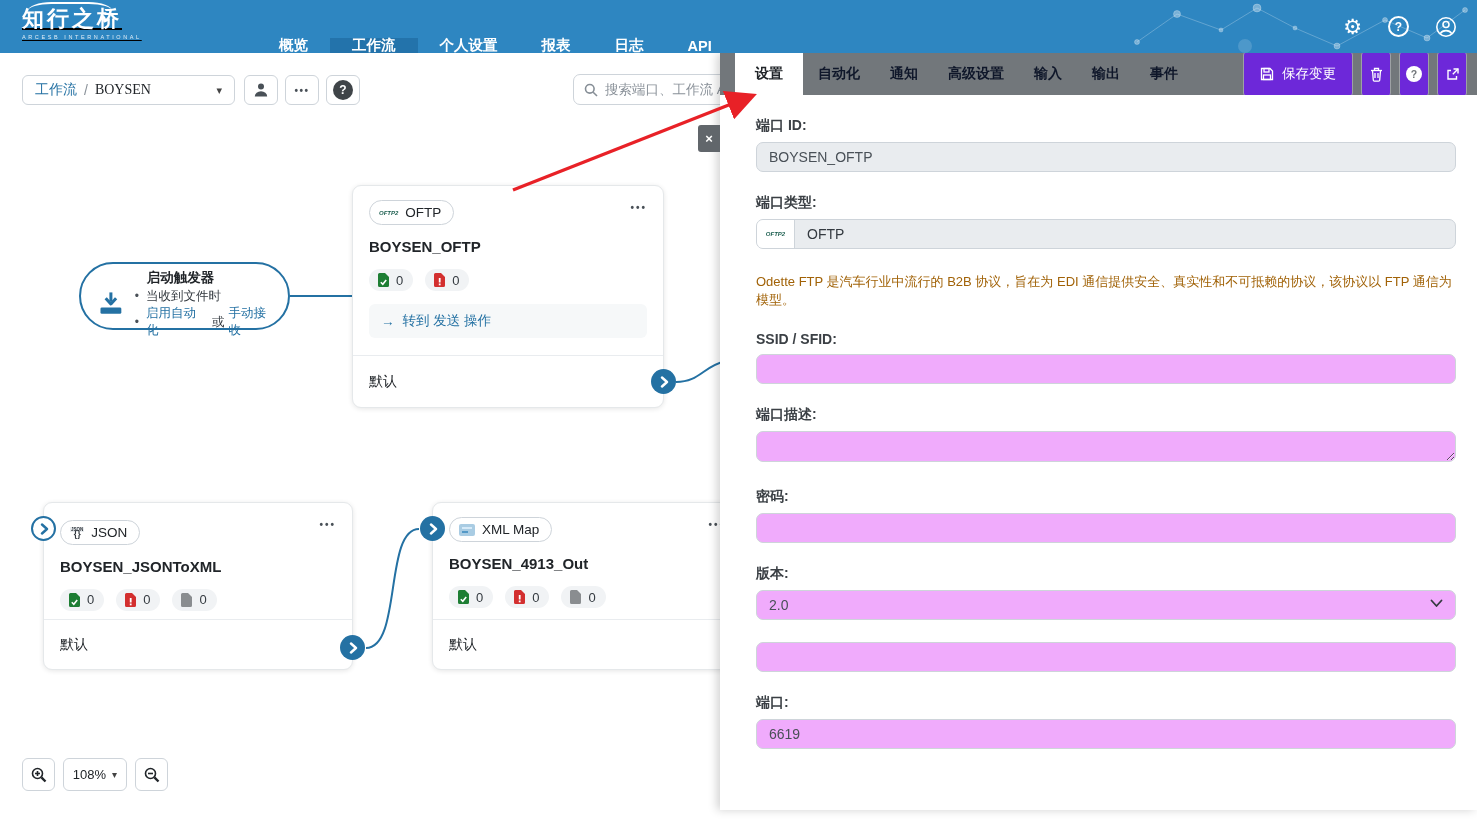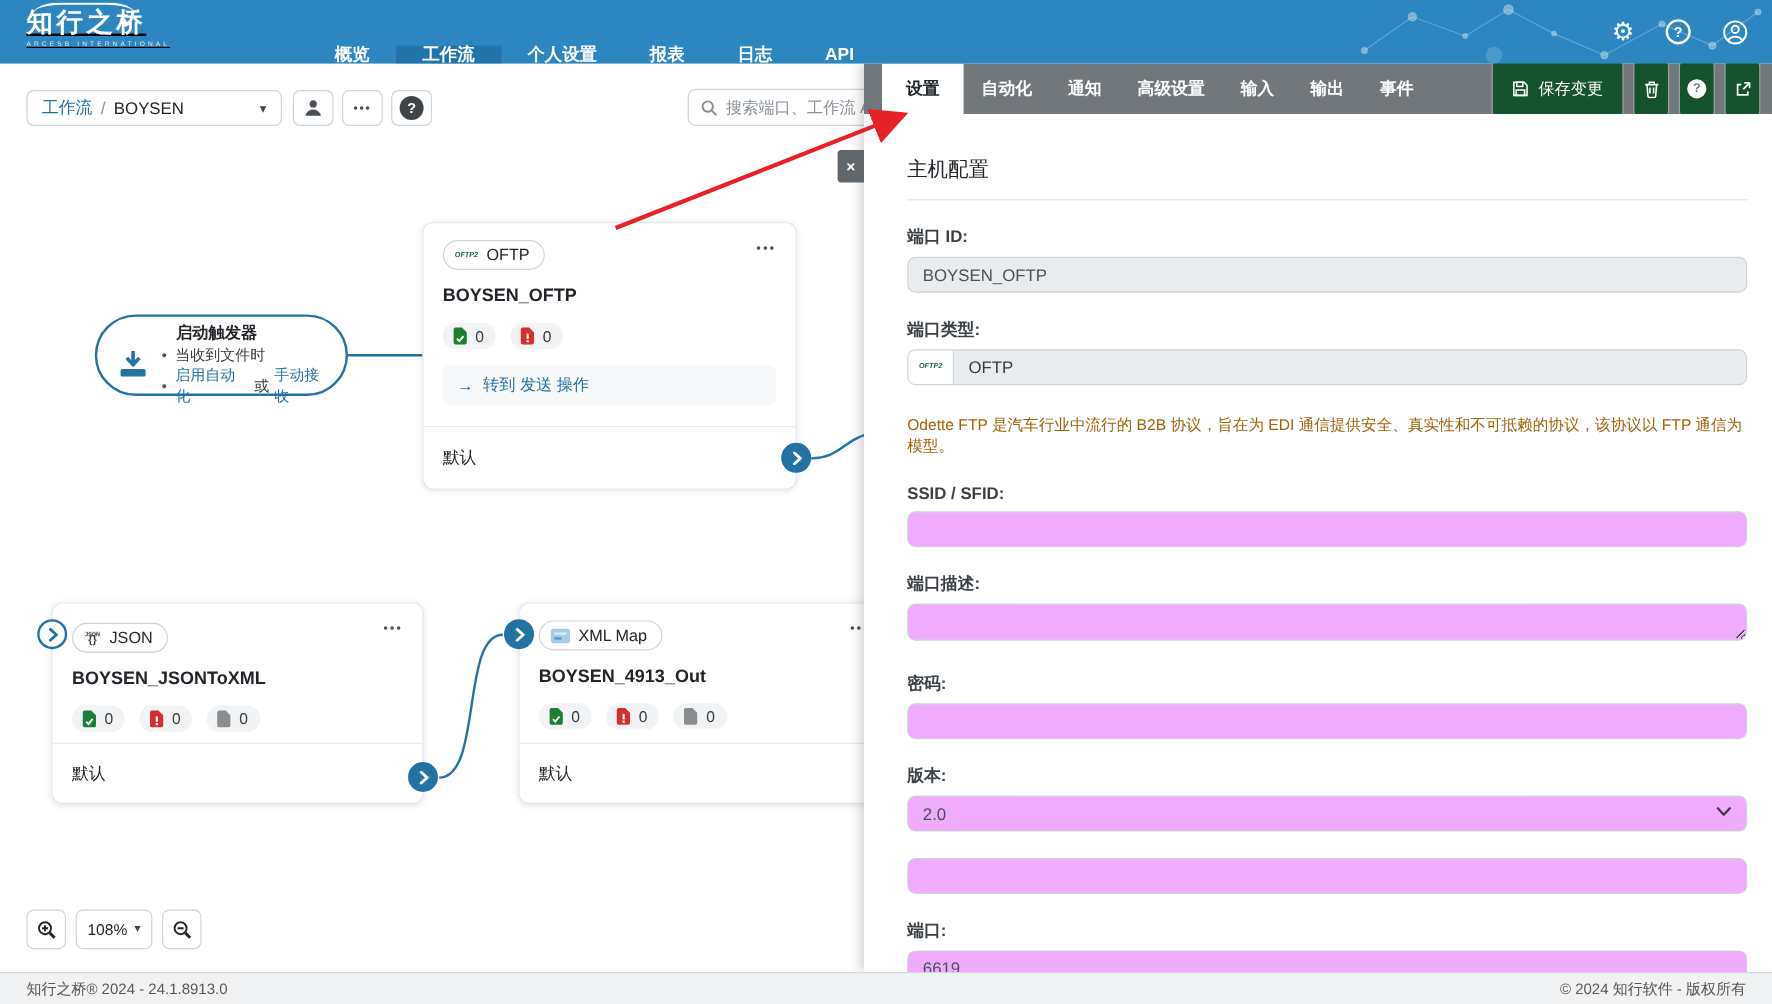--- a/index.html
+++ b/index.html
@@ -29,21 +29,21 @@
   
   #canvas { position:absolute; left:0; top:53px; width:760px; height:757px; background:#fff; z-index:1; }
   #connections { position:absolute; inset:0; z-index:0; }
 
   .btn-white { background:#fff; border:1px solid #ced4da; border-radius:6px; cursor:pointer;
     display:flex; align-items:center; justify-content:center; }
   #breadcrumb { position:absolute; left:22px; top:22px; width:213px; height:30px; padding:0 12px;
     justify-content:flex-start; font-size:14px; }
   #breadcrumb .bc-root { color:#2471a3; }
   #breadcrumb .bc-sep { color:#8a9199; margin:0 7px; }
-  #breadcrumb .bc-cur { color:#212529; }
+  #breadcrumb .bc-cur { color:#212529;font-family:Liberation Serif, serif; }
   #breadcrumb .bc-caret { margin-left:auto; color:#444; font-size:11px; }
   #btn-user { position:absolute; left:244px; top:22px; width:34px; height:30px; }
   #btn-more { position:absolute; left:285px; top:22px; width:34px; height:30px;
     color:#495057; font-size:10px; letter-spacing:1.5px; font-weight:bold; }
   #btn-help-canvas { position:absolute; left:326px; top:22px; width:34px; height:30px; }
   #btn-help-canvas .dark-circle { width:20px; height:20px; border-radius:50%; background:#3f4448;
     color:#fff; font-size:12px; font-weight:bold; display:flex; align-items:center; justify-content:center; }
   #search-box { position:absolute; left:573px; top:21px; width:160px; height:31px; background:#fff;
     border:1px solid #ced4da; border-radius:7px; display:flex; align-items:center; padding:0 10px; gap:7px; }
   #search-box input { border:none; outline:none; flex:1; font-size:13.5px; color:#495057;
@@ -99,24 +99,24 @@
   .zoomctl { position:absolute; top:705px; height:33px; }
   #zoom-in { left:22px; width:33px; }
   #zoom-level { left:63px; width:64px; font-size:13px; color:#212529; gap:6px; }
   #zoom-level .bc-caret { font-size:10px; color:#444; }
   #zoom-out { left:135px; width:33px; }
 
   
   #panel { position:absolute; left:720px; top:53px; width:757px; height:757px; background:#fff; z-index:10;
     box-shadow:-3px 0 9px rgba(0,0,0,.18); }
   #tabbar { height:42px; background:#72777b; display:flex; align-items:stretch; padding-left:15px; }
-  .tab { display:flex; align-items:center; padding:0 15px; color:#ffffff; font-size:14px; font-weight:bold; cursor:pointer; }
+  .tab { display:flex; align-items:center; padding:0 15px; color:#0f172a; font-size:14px; font-weight:bold; cursor:pointer; }
   .tab.active { background:#fff; color:#212529; padding:0 20px; }
   #tab-actions { margin-left:auto; display:flex; align-items:center; gap:8px; padding-right:10px; }
-  .gray-btn { height:46px; background:#14532d; border:1px solid #9da1a4; border-radius:4px; color:#fff;
+  .gray-btn { height:46px; background:#6d28d9; border:1px solid #9da1a4; border-radius:4px; color:#fff;
     display:flex; align-items:center; justify-content:center; cursor:pointer; font-size:13.5px; }
   #btn-save { padding:0 16px; gap:8px; }
   .gray-btn.icon-only { width:30px; }
   #btn-help-panel .help-dot { width:16px; height:16px; background:#fff; border-radius:50%;
     color:#72777b; font-size:10.5px; font-weight:bold; display:flex; align-items:center; justify-content:center; }
   #panel-close { position:absolute; left:-22px; top:72px; width:22px; height:27px; background:#61666b;
     border-radius:3px 0 0 3px; color:#fff; font-size:13px; font-weight:bold; display:flex;
     align-items:center; justify-content:center; cursor:pointer; }
   #panel-body { position:absolute; top:42px; left:0; right:0; bottom:0; padding:0 21px 0 36px; overflow:hidden; background:#fff; }
   #section-title { margin-top:35px; font-size:17px; color:#212529; padding-bottom:13px; border-bottom:1px solid #dee2e6; }
@@ -448,21 +448,20 @@
           </svg>
         </div>
       </div>
     </div>
 
     <div id="panel-close">
       <span>×</span>
     </div>
 
     <div id="panel-body">
-      <div id="section-title">主机配置</div>
 
       <div class="form-group">
         <label>端口 ID:</label>
         <input class="f-input" readonly="" value="BOYSEN_OFTP" style="">
       </div>
 
       <div class="form-group">
         <label>端口类型:</label>
         <div class="input-group">
           <span class="ig-icon">
@@ -505,24 +504,20 @@
       </div>
 
       <div class="form-group">
         <label>端口:</label>
         <input class="f-input" value="6619" style="">
       </div>
 
     </div>
   </div>
 
-  <div id="statusbar">
-    <span class="sb-left">知行之桥® 2024 - 24.1.8913.0</span>
-    <span class="sb-right">© 2024 知行软件 - 版权所有</span>
-  </div>
 
   <svg id="red-arrow" width="1477" height="837" viewBox="0 0 1477 837">
     <defs>
       <marker id="arrowhead" markerWidth="9" markerHeight="9" refX="6.5" refY="4.5" orient="auto">
         <path d="M0,0 L9,4.5 L0,9 z" fill="#e82127"></path>
       </marker>
     </defs>
     <line x1="513" y1="190" x2="749" y2="97" stroke="#e82127" stroke-width="3.4" marker-end="url(#arrowhead)"></line>
   </svg>
 

